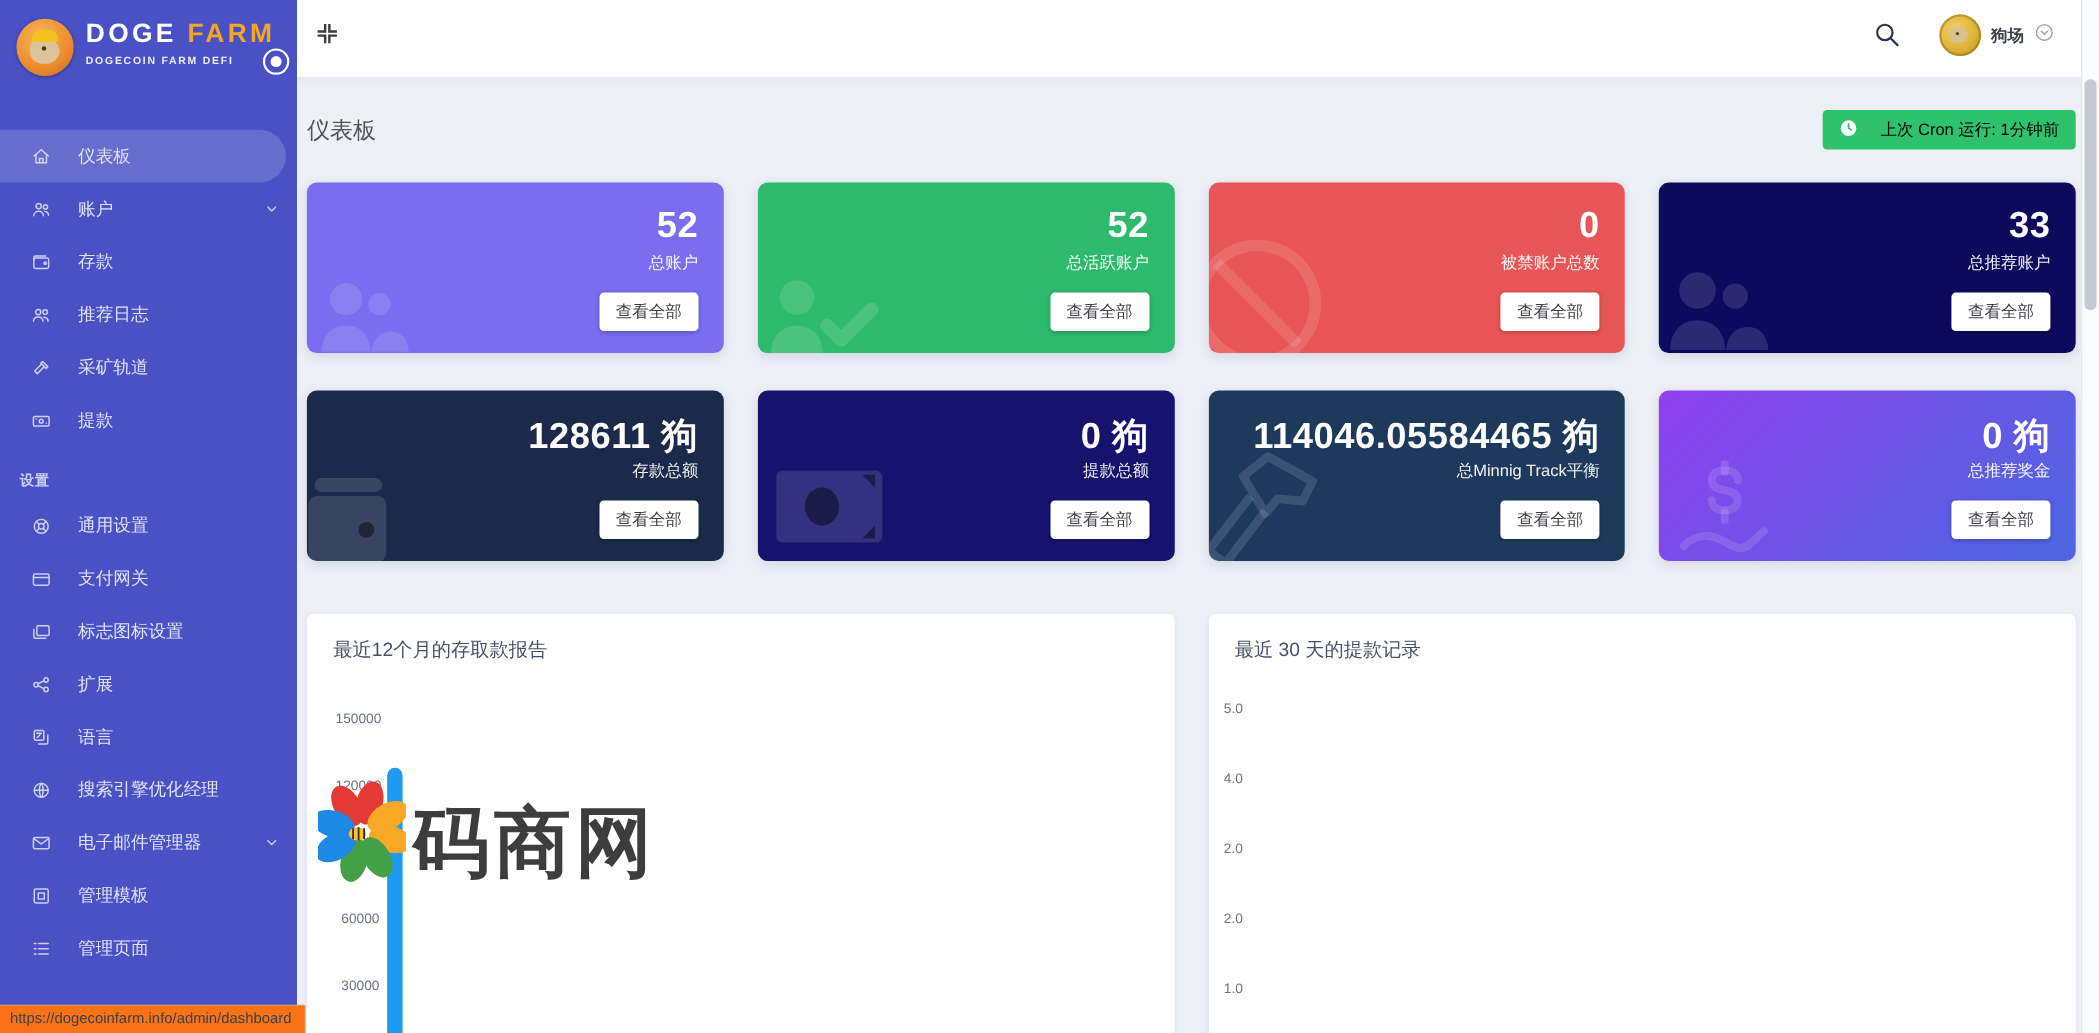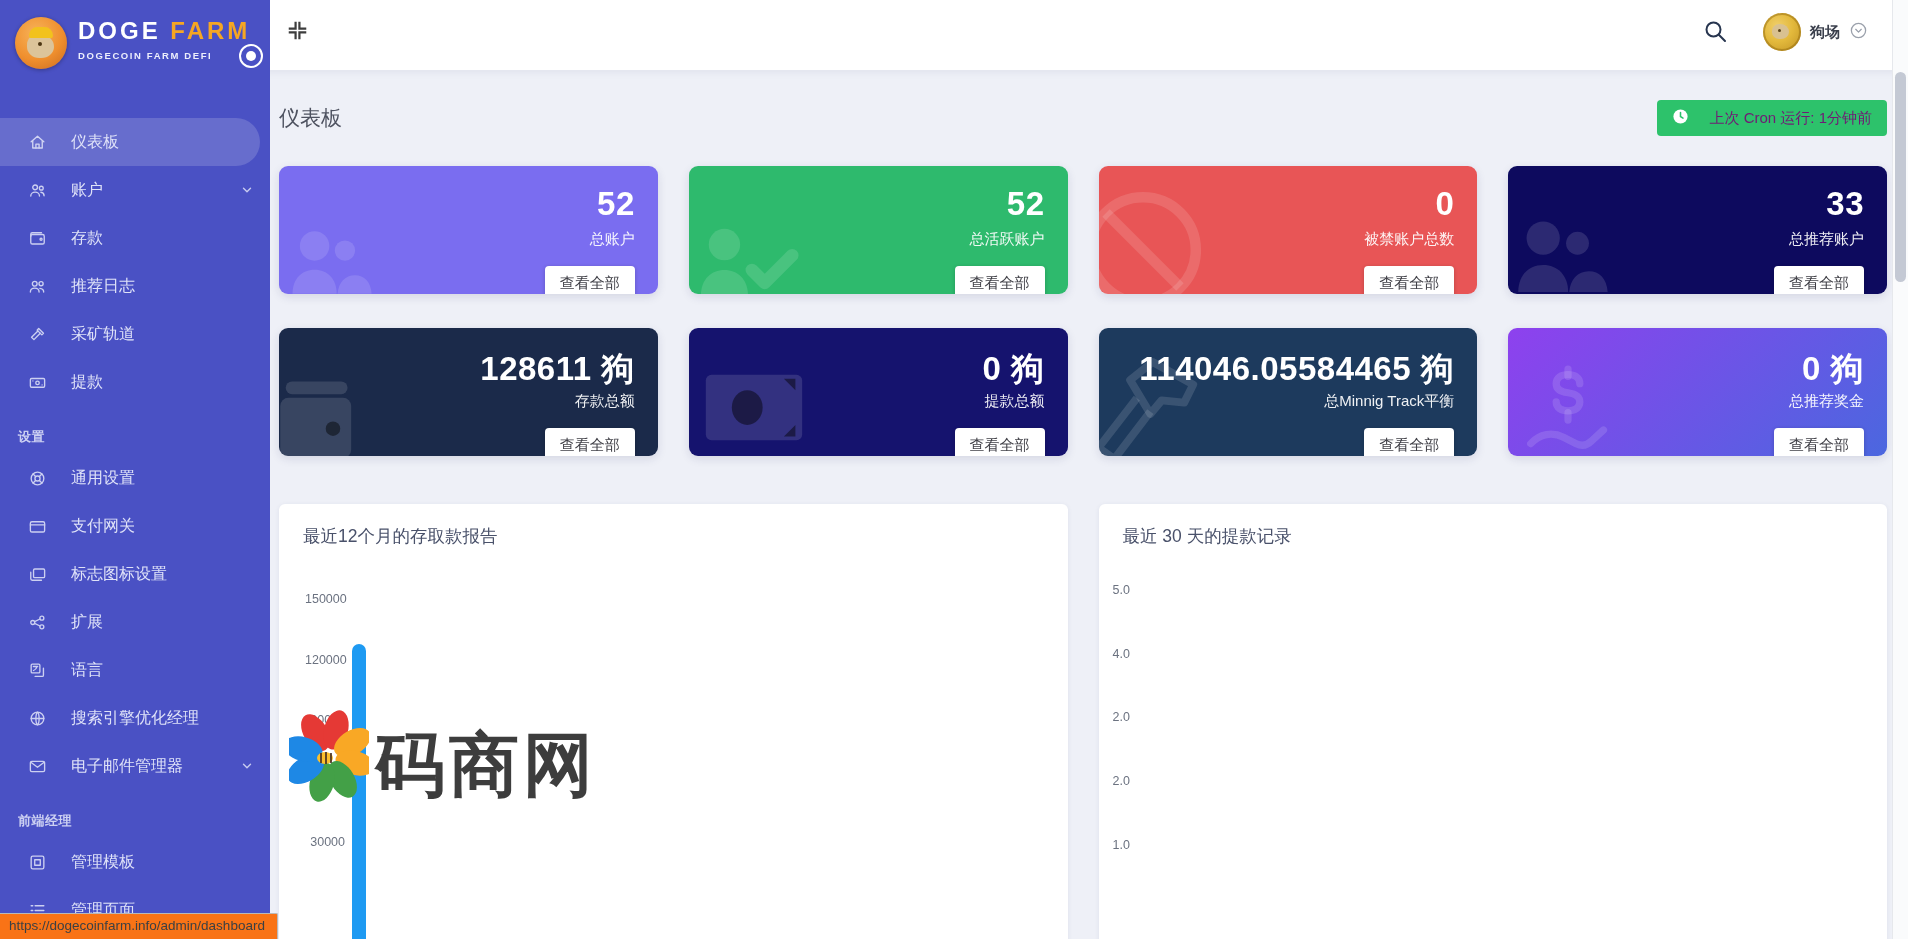--- a/index.html
+++ b/index.html
@@ -34,26 +34,26 @@
   .user-menu { display:flex; align-items:center; gap:9px; cursor:pointer; }
   .avatar { width:38px; height:38px; border-radius:50%; background:radial-gradient(circle at 38% 35%, #f0cf6b 0%, #e3b93c 45%, #c09222 100%); position:relative; box-shadow:inset 0 0 0 2px rgba(140,100,10,.45); }
   .avatar::before { content:""; position:absolute; left:9px; top:11px; width:17px; height:15px; background:#d9c191; border-radius:50% 60% 55% 50%; }
   .avatar::after { content:""; position:absolute; left:15px; top:16px; width:3px; height:3px; background:#5a431a; border-radius:50%; }
   .user-name { font-size:15px; font-weight:bold; color:#3a3f4c; }
   .user-caret svg { width:19px; height:19px; fill:none; stroke:#9aa0ab; stroke-width:1.6; stroke-linecap:round; stroke-linejoin:round; }
 
   .content { padding:20px 21px 0 29px; }
   .title-row { display:flex; align-items:center; justify-content:space-between; margin:10px 0 30px; }
   .page-title { font-size:21px; font-weight:500; color:#4e5260; }
-  .cron-badge { display:flex; align-items:center; gap:20px; height:36px; padding:0 15px; border-radius:4px; color:#701a75; font-size:15px; }
+  .cron-badge { display:flex; align-items:center; gap:20px; height:36px; padding:0 15px; border-radius:4px; color:#000000; font-size:15px; }
   .cron-badge svg { width:17px; height:17px; }
 
   
   .cards-grid { display:grid; grid-template-columns:repeat(4,1fr); column-gap:31px; row-gap:34px; }
-  .stat-card { height:128px; border-radius:9px; position:relative; overflow:hidden; color:#fff; box-shadow:0 3px 10px rgba(30,35,90,.12); }
+  .stat-card { height:155px; border-radius:9px; position:relative; overflow:hidden; color:#fff; box-shadow:0 3px 10px rgba(30,35,90,.12); }
   .sc-value { position:absolute; top:19px; right:23px; font-size:33px; font-weight:700; letter-spacing:.5px; white-space:nowrap; }
   .sc-label { position:absolute; top:64px; right:23px; font-size:15px; opacity:.93; }
   .sc-btn { position:absolute; top:100px; right:23px; background:#fff; color:#3f3f46; font-size:15px; padding:8px 15px; border-radius:4px; border:none; cursor:pointer; box-shadow:0 1px 4px rgba(0,0,0,.2); }
   .wm { position:absolute; color:rgba(255,255,255,.13); }
   .wm.fill svg { fill:currentColor; }
   .wm.stroke svg { fill:none; stroke:currentColor; }
 
   
   .charts-grid { display:grid; grid-template-columns:1fr 1fr; column-gap:31px; margin-top:48px; }
   .chart-card { background:#fff; border-radius:6px; box-shadow:0 1px 5px rgba(40,50,100,.08); height:560px; position:relative; overflow:hidden; padding:20px 24px; }
@@ -229,21 +229,20 @@
           </svg>
         </span>
       <span>电子邮件管理器</span>
       <span class="nav-caret">
           <svg viewBox="0 0 24 24">
             <path d="M6 9l6 6 6-6"></path>
           </svg>
         </span>
     </div>
 
-    <div class="nav-section-label">前端经理</div>
     <div class="nav-item">
       <span class="nav-ico">
           <svg viewBox="0 0 24 24">
             <rect x="4" y="4" width="16" height="16" rx="2"></rect>
             <rect x="8.5" y="8.5" width="7" height="7"></rect>
           </svg>
         </span>
       <span>管理模板</span>
     </div>
     <div class="nav-item">

